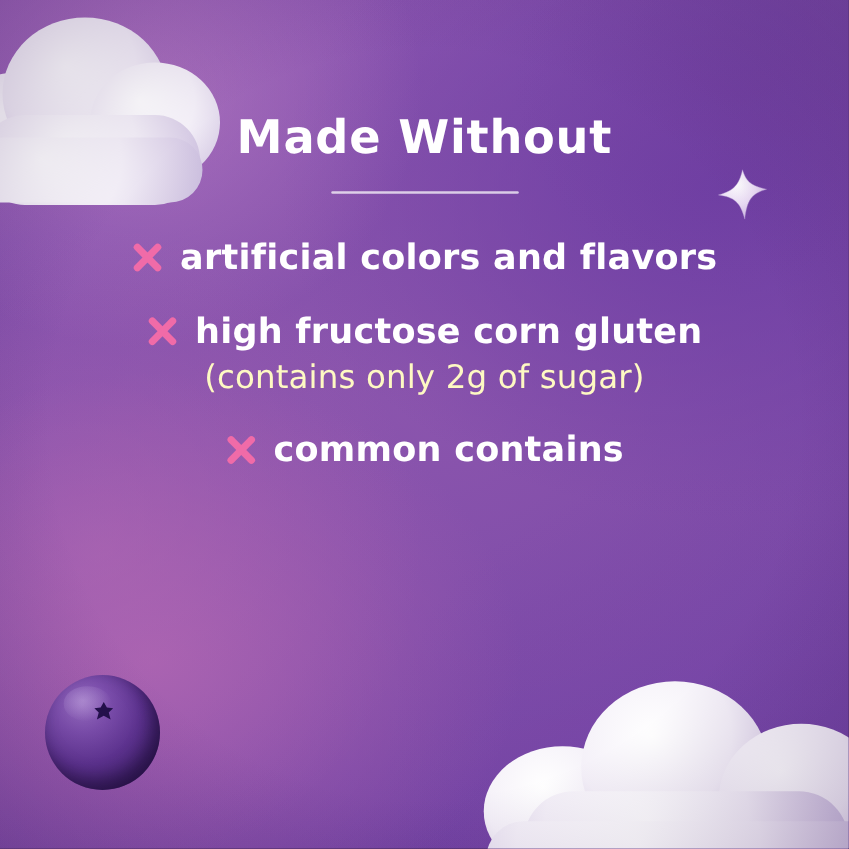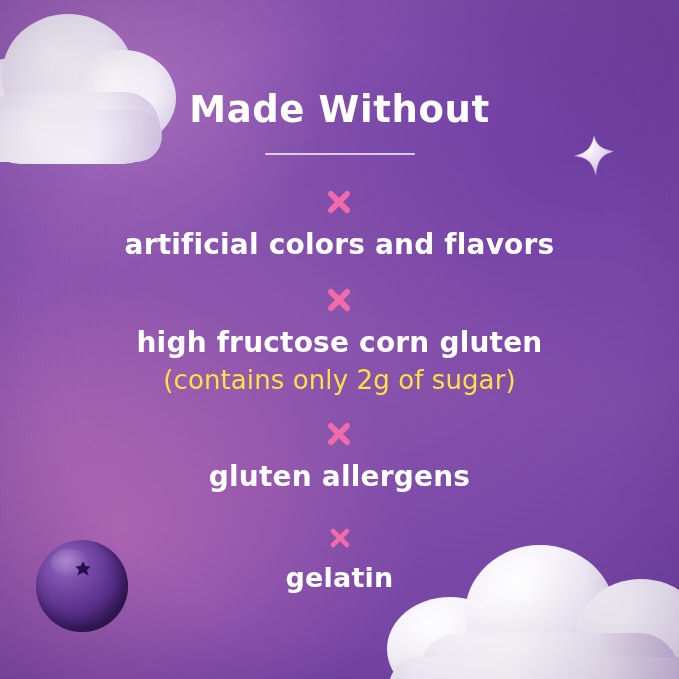--- a/index.html
+++ b/index.html
@@ -159,39 +159,38 @@
     display: flex;
     flex-direction: column;
     align-items: center;
     margin-bottom: 26px;
   }
   .item-main {
     display: flex;
     align-items: center;
     justify-content: center;
     gap: 13px;
-    flex-direction: column;
   }
   .x-icon {
     width: 26px;
     height: 26px;
     flex: 0 0 auto;
     display: block;
   }
   .x-icon.small { width: 22px; height: 22px; }
   .item-label {
     color: #ffffff;
     font-size: 28px;
     font-weight: bold;
     letter-spacing: 0.2px;
     white-space: nowrap;
   }
   .item-sub {
     margin-top: 6px;
-    color: #fde047;
+    color: #fef9c3;
     font-size: 26px;
     font-weight: normal;
     letter-spacing: 0.1px;
     white-space: nowrap;
   }
   .item.gelatin .item-label { font-size: 27px; }
   .item.gelatin { margin-top: 8px; }
 </style>
 </head>
 <body>
@@ -283,33 +282,20 @@
       <div class="item">
         <div class="item-main">
           <span class="x-icon">
             <svg viewBox="0 0 32 32" width="26" height="26" aria-hidden="true">
               <g stroke="#f06ba8" stroke-width="7" stroke-linecap="round">
                 <line x1="6" y1="6" x2="26" y2="26"></line>
                 <line x1="26" y1="6" x2="6" y2="26"></line>
               </g>
             </svg>
           </span>
-          <span class="item-label">gluten allergens</span>
+          <span class="item-label">common contains</span>
         </div>
       </div>
 
-      <div class="item gelatin">
-        <div class="item-main">
-          <span class="x-icon small">
-            <svg viewBox="0 0 32 32" width="22" height="22" aria-hidden="true">
-              <g stroke="#f06ba8" stroke-width="7" stroke-linecap="round">
-                <line x1="6" y1="6" x2="26" y2="26"></line>
-                <line x1="26" y1="6" x2="6" y2="26"></line>
-              </g>
-            </svg>
-          </span>
-          <span class="item-label">gelatin</span>
-        </div>
-      </div>
 
     </div>
   </div>
 </div>
 
 </body></html>

